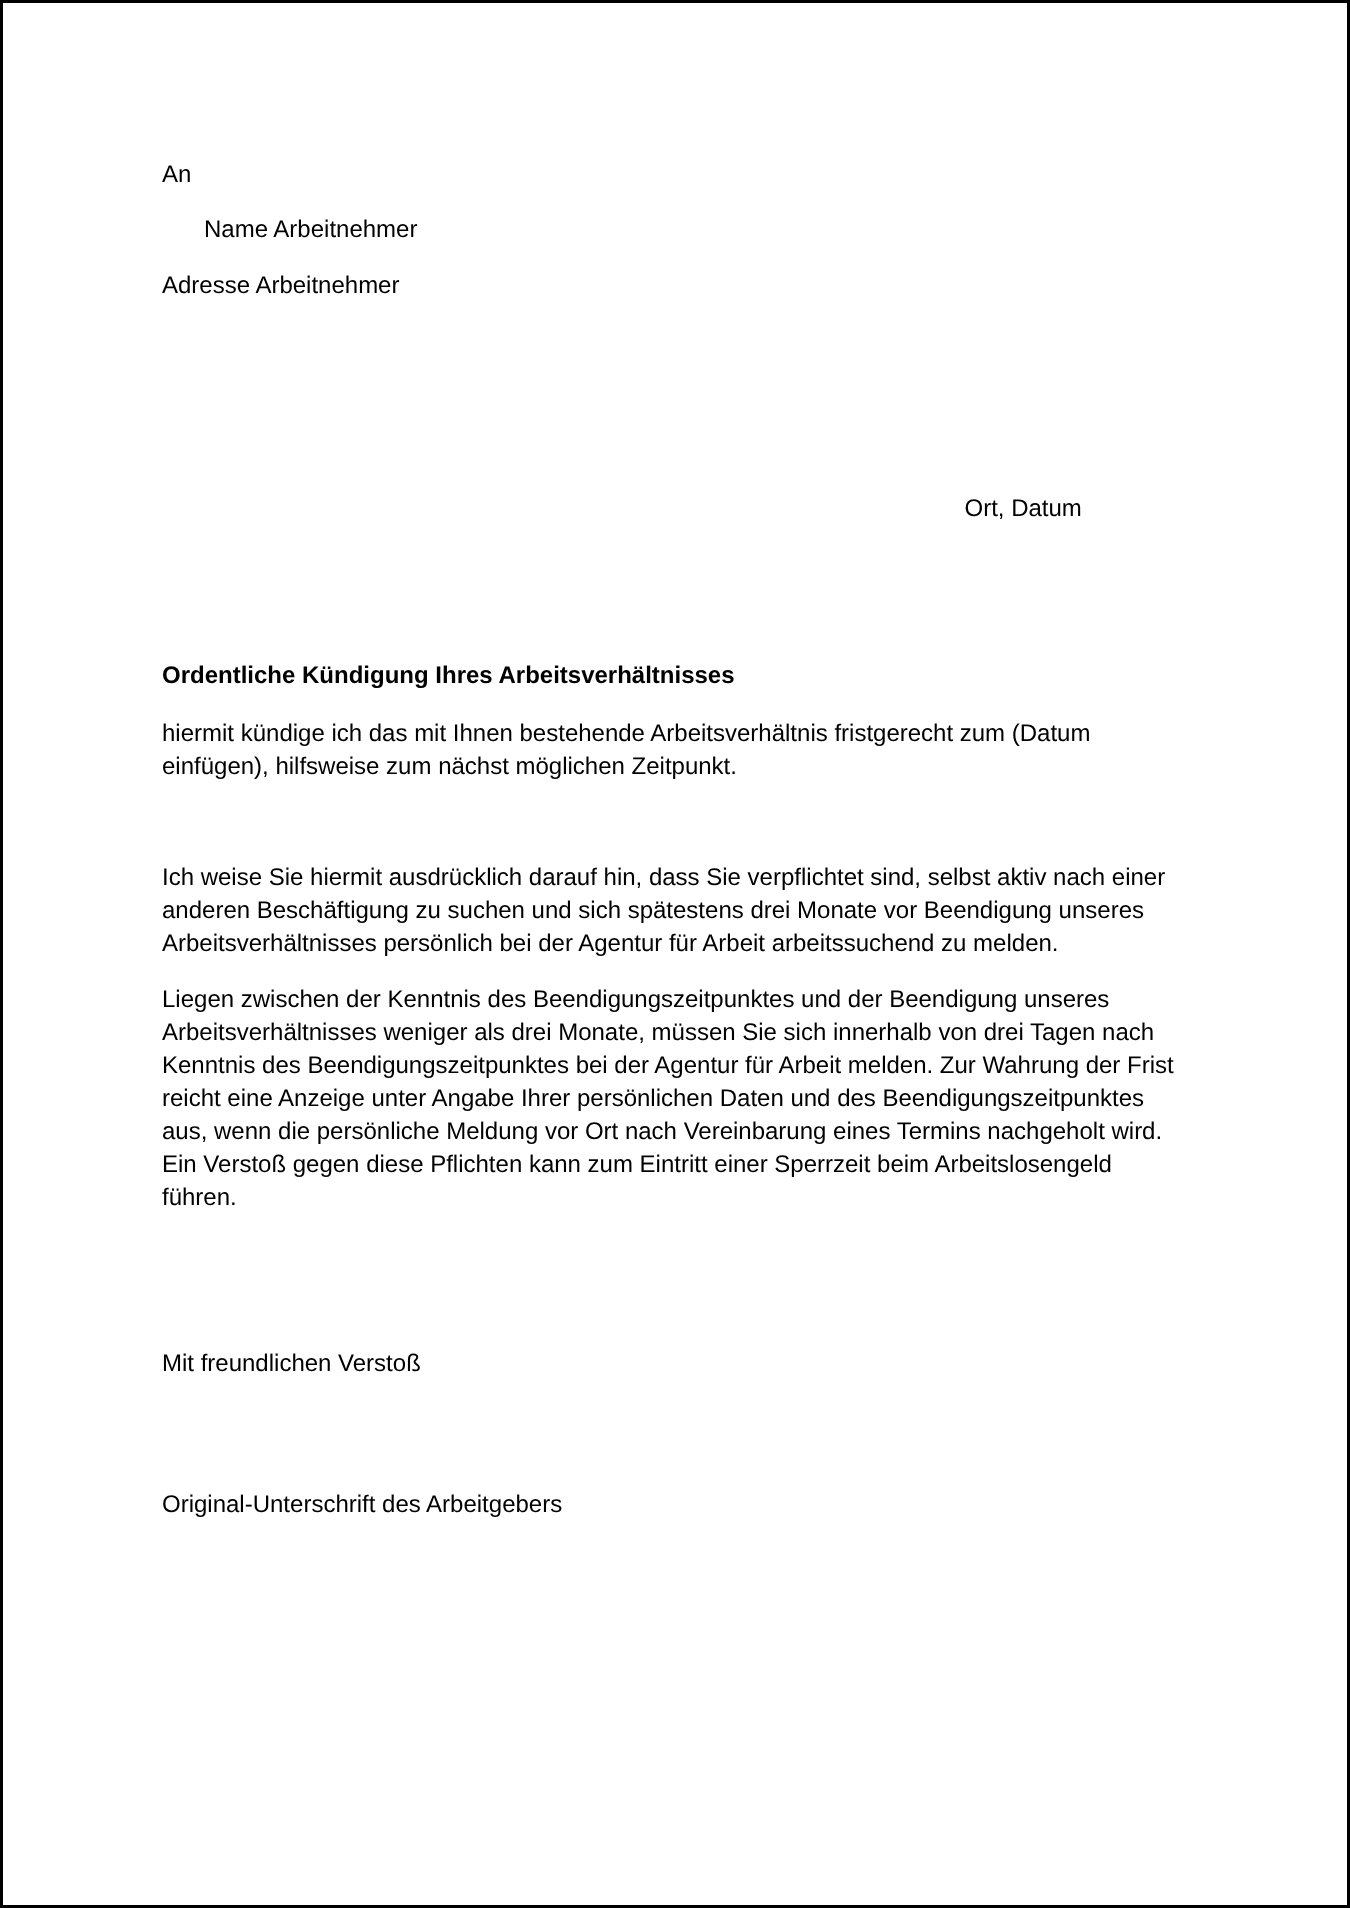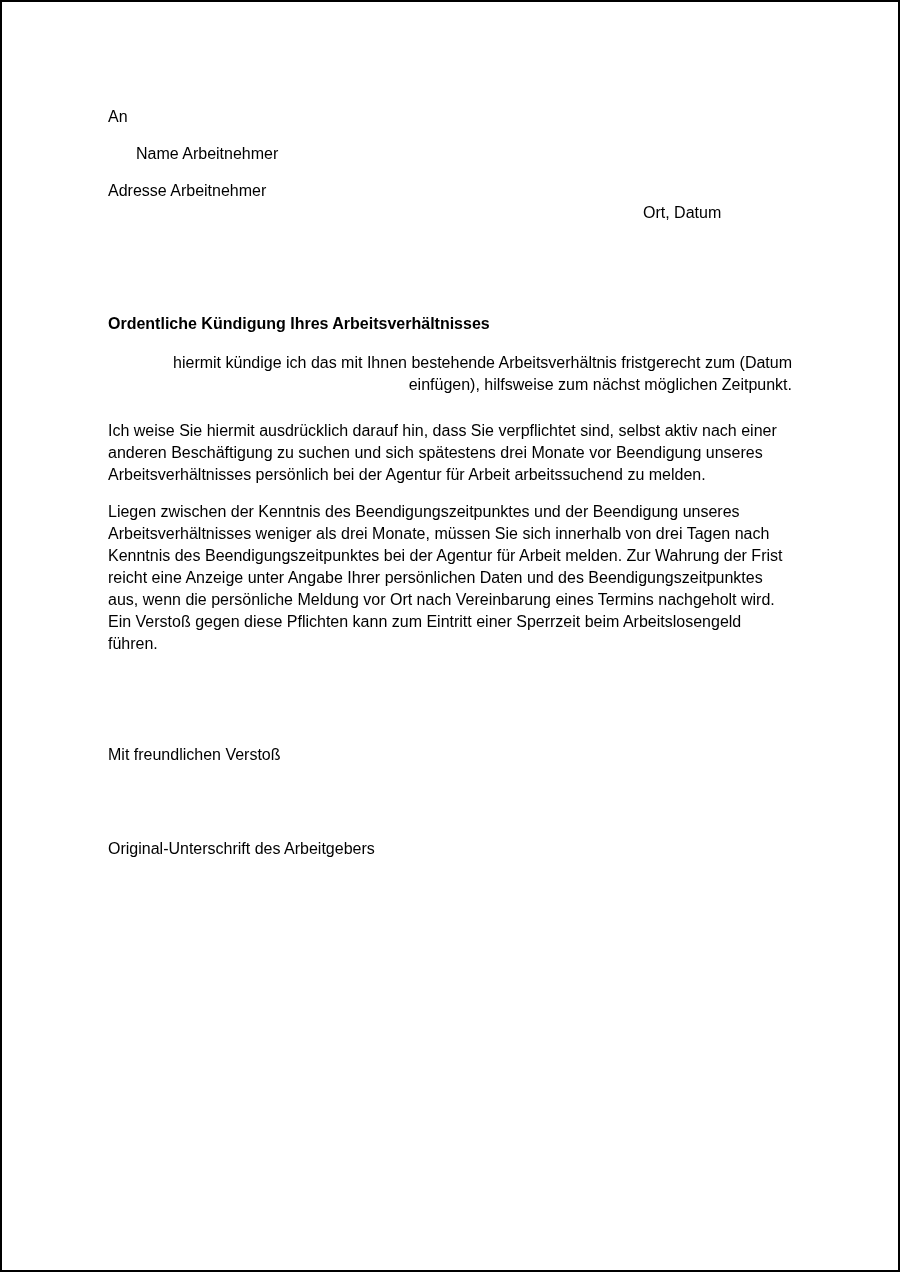--- a/index.html
+++ b/index.html
@@ -24,30 +24,31 @@
   .content {
     position: absolute;
     top: 0;
     left: 106px;
     width: 684px;
   }
   .recipient-line1 { margin-top: 104px; }
   .recipient-line2 { margin-top: 15px; margin-left: 28px; }
   .recipient-line3 { margin-top: 15px; }
   .date-line {
+    margin-top: 127px;
     padding-left: 535px;
     white-space: nowrap;
   }
   .subject {
     margin-top: 89px;
     font-weight: bold;
   }
   .salutation { margin-top: 50px; }
-  .para-1 { margin-top: 17px; text-align: right; }
-  .para-2 { margin-top: 24px; }
+  .para-1 { margin-top: 17px; }
+  .para-2 { margin-top: 52px; }
   .para-3 { margin-top: 15px; }
   .closing { margin-top: 89px; }
   .signature { margin-top: 72px; }
   p { margin: 0; }
 </style>
 </head>
 <body>
 
 <div class="page">
   <div class="content">

